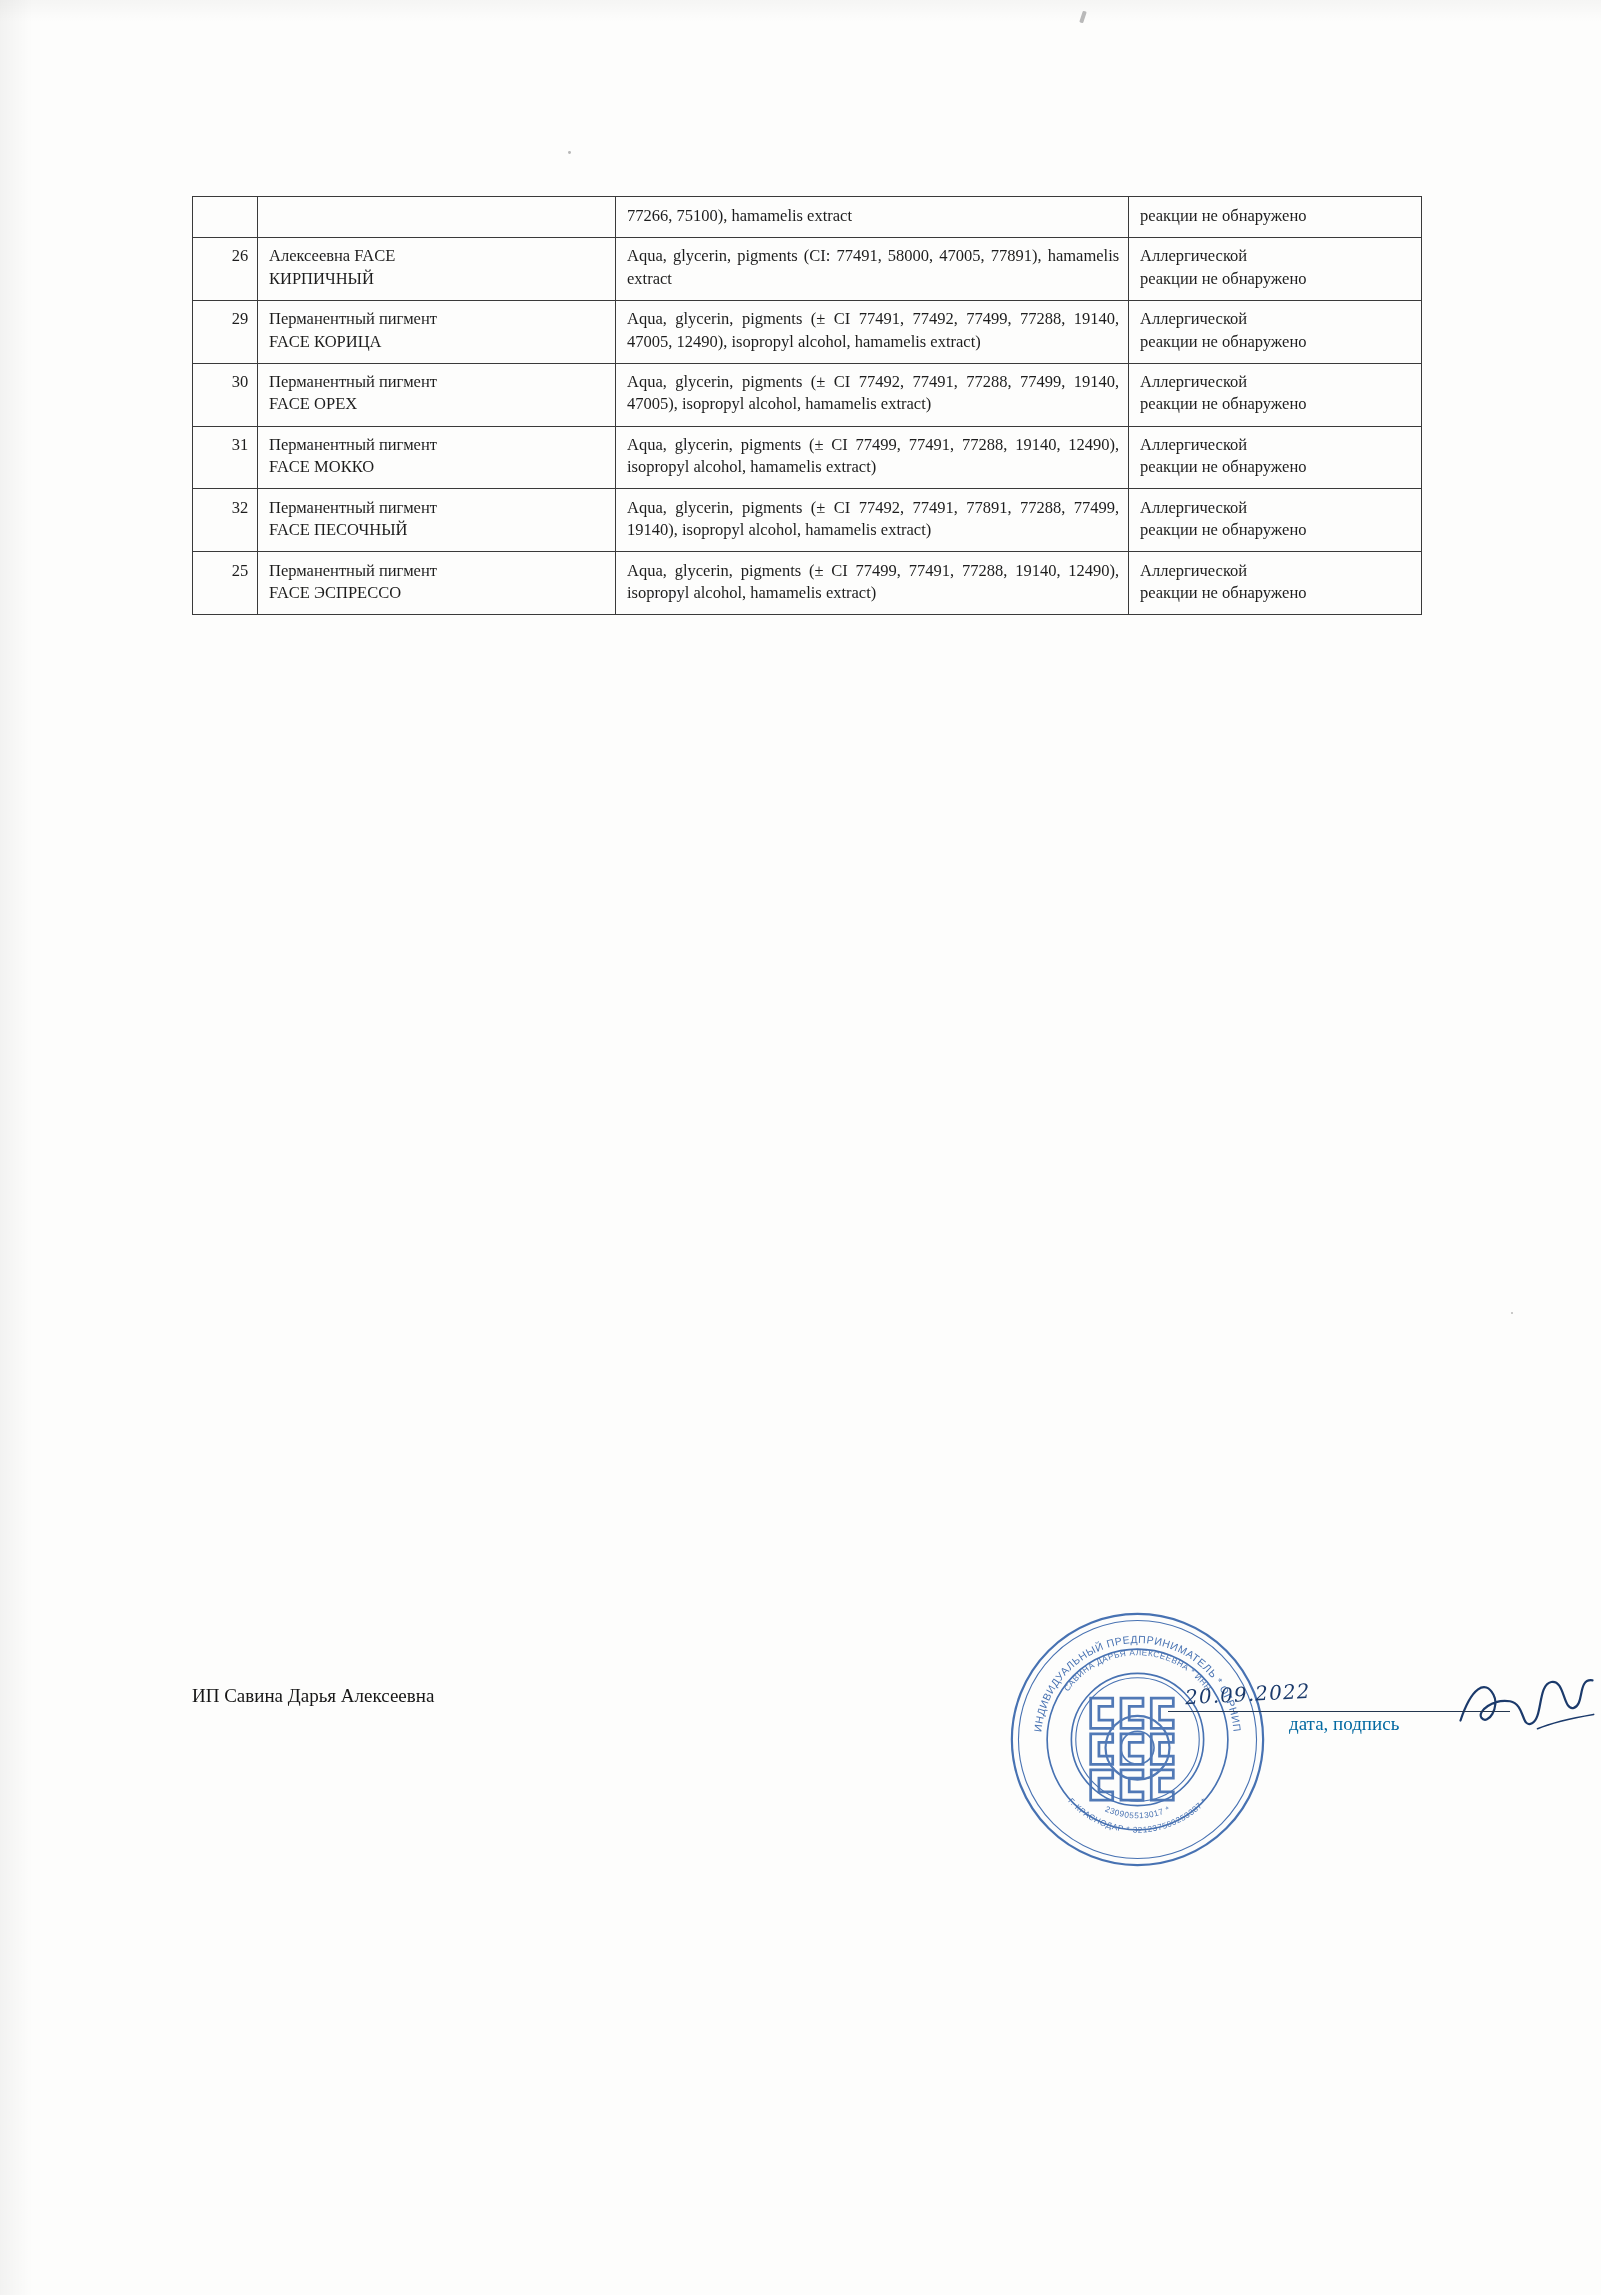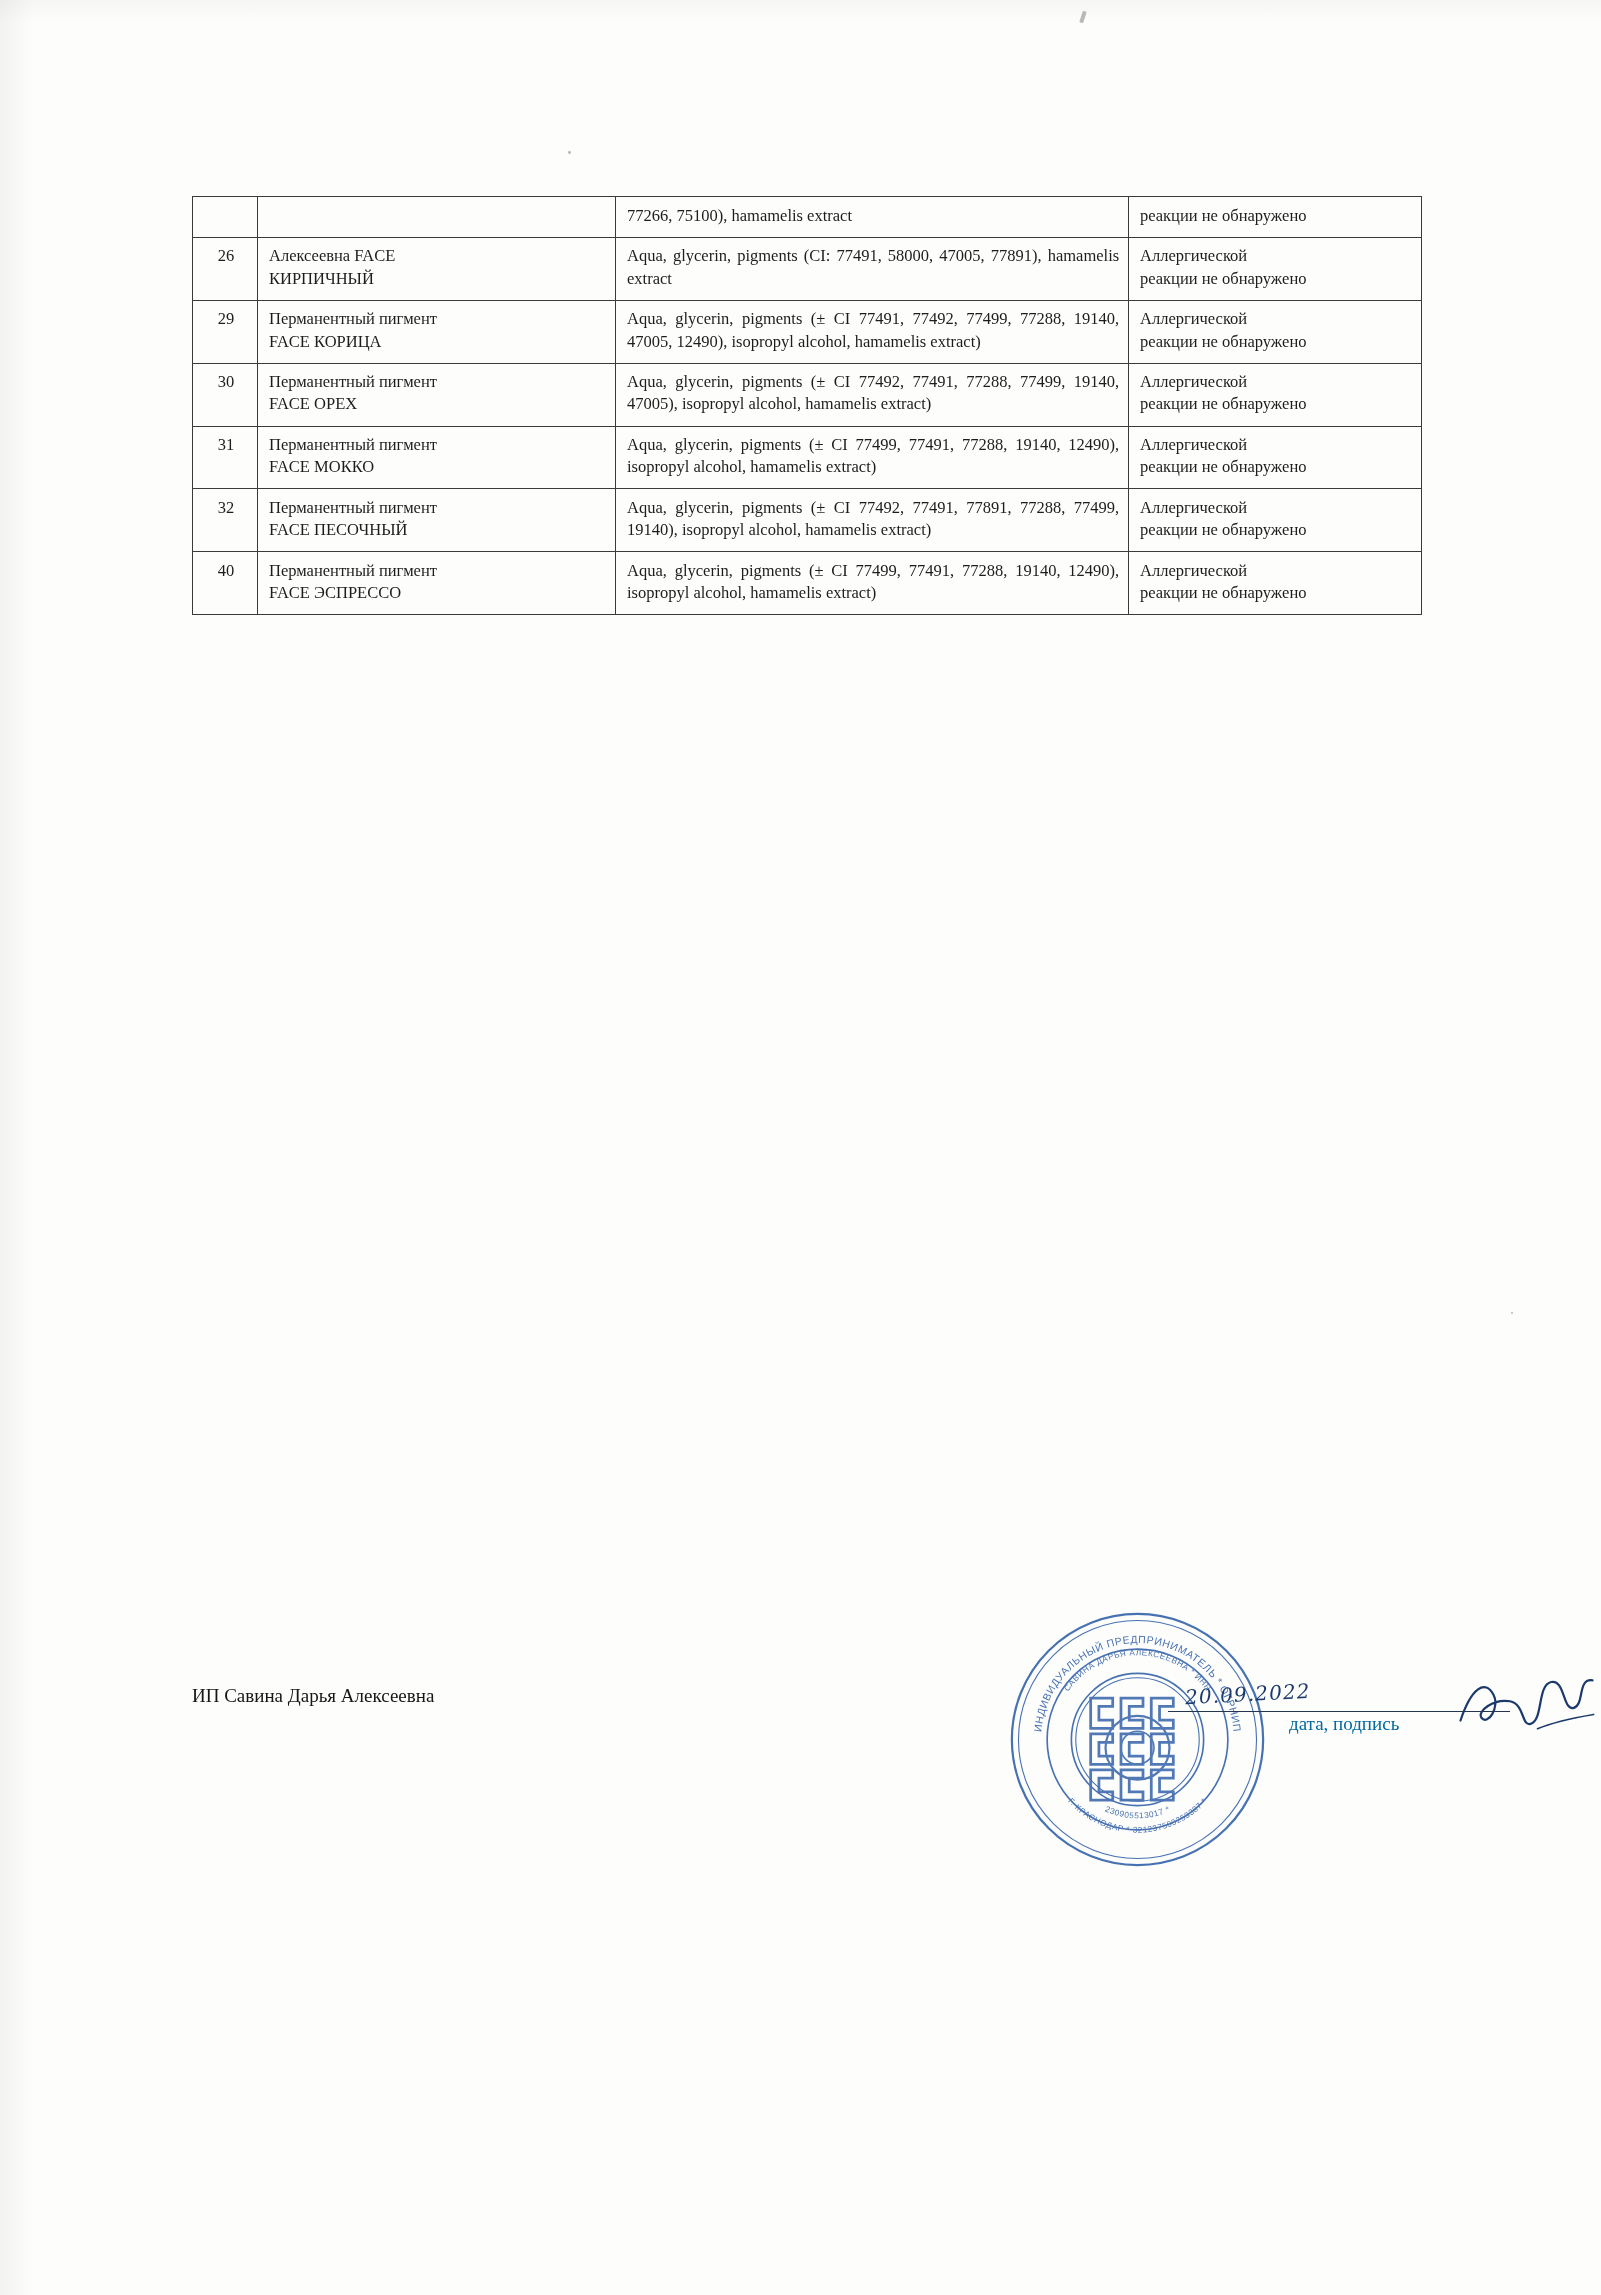--- a/index.html
+++ b/index.html
@@ -60,21 +60,21 @@
     font-size: 16.5px;
     line-height: 1.34;
     color: #1d1d1d;
   }
   col.c-num { width: 65px; }
   col.c-name { width: 358px; }
   col.c-comp { width: 513px; }
   col.c-res { width: 293px; }
 
   td.num {
-    text-align: center;
+    text-align: right;
     padding-left: 0;
     padding-right: 0;
     font-size: 16.5px;
   }
   td.comp {
     text-align: justify;
     text-align-last: left;
     hyphens: none;
   }
   td.comp.justify-all {
@@ -254,21 +254,21 @@
             <div>FACE ПЕСОЧНЫЙ</div>
           </td>
           <td class="comp justify-all">Aqua, glycerin, pigments (± CI 77492, 77491, 77891, 77288, 77499, 19140), isopropyl alcohol, hamamelis extract)</td>
           <td>
             <div>Аллергической</div>
             <div>реакции не обнаружено</div>
           </td>
         </tr>
 
         <tr>
-          <td class="num">40</td>
+          <td class="num">25</td>
           <td>
             <div>Перманентный пигмент</div>
             <div>FACE ЭСПРЕССО</div>
           </td>
           <td class="comp justify-all">Aqua, glycerin, pigments (± CI 77499, 77491, 77288, 19140, 12490), isopropyl alcohol, hamamelis extract)</td>
           <td>
             <div>Аллергической</div>
             <div>реакции не обнаружено</div>
           </td>
         </tr>

